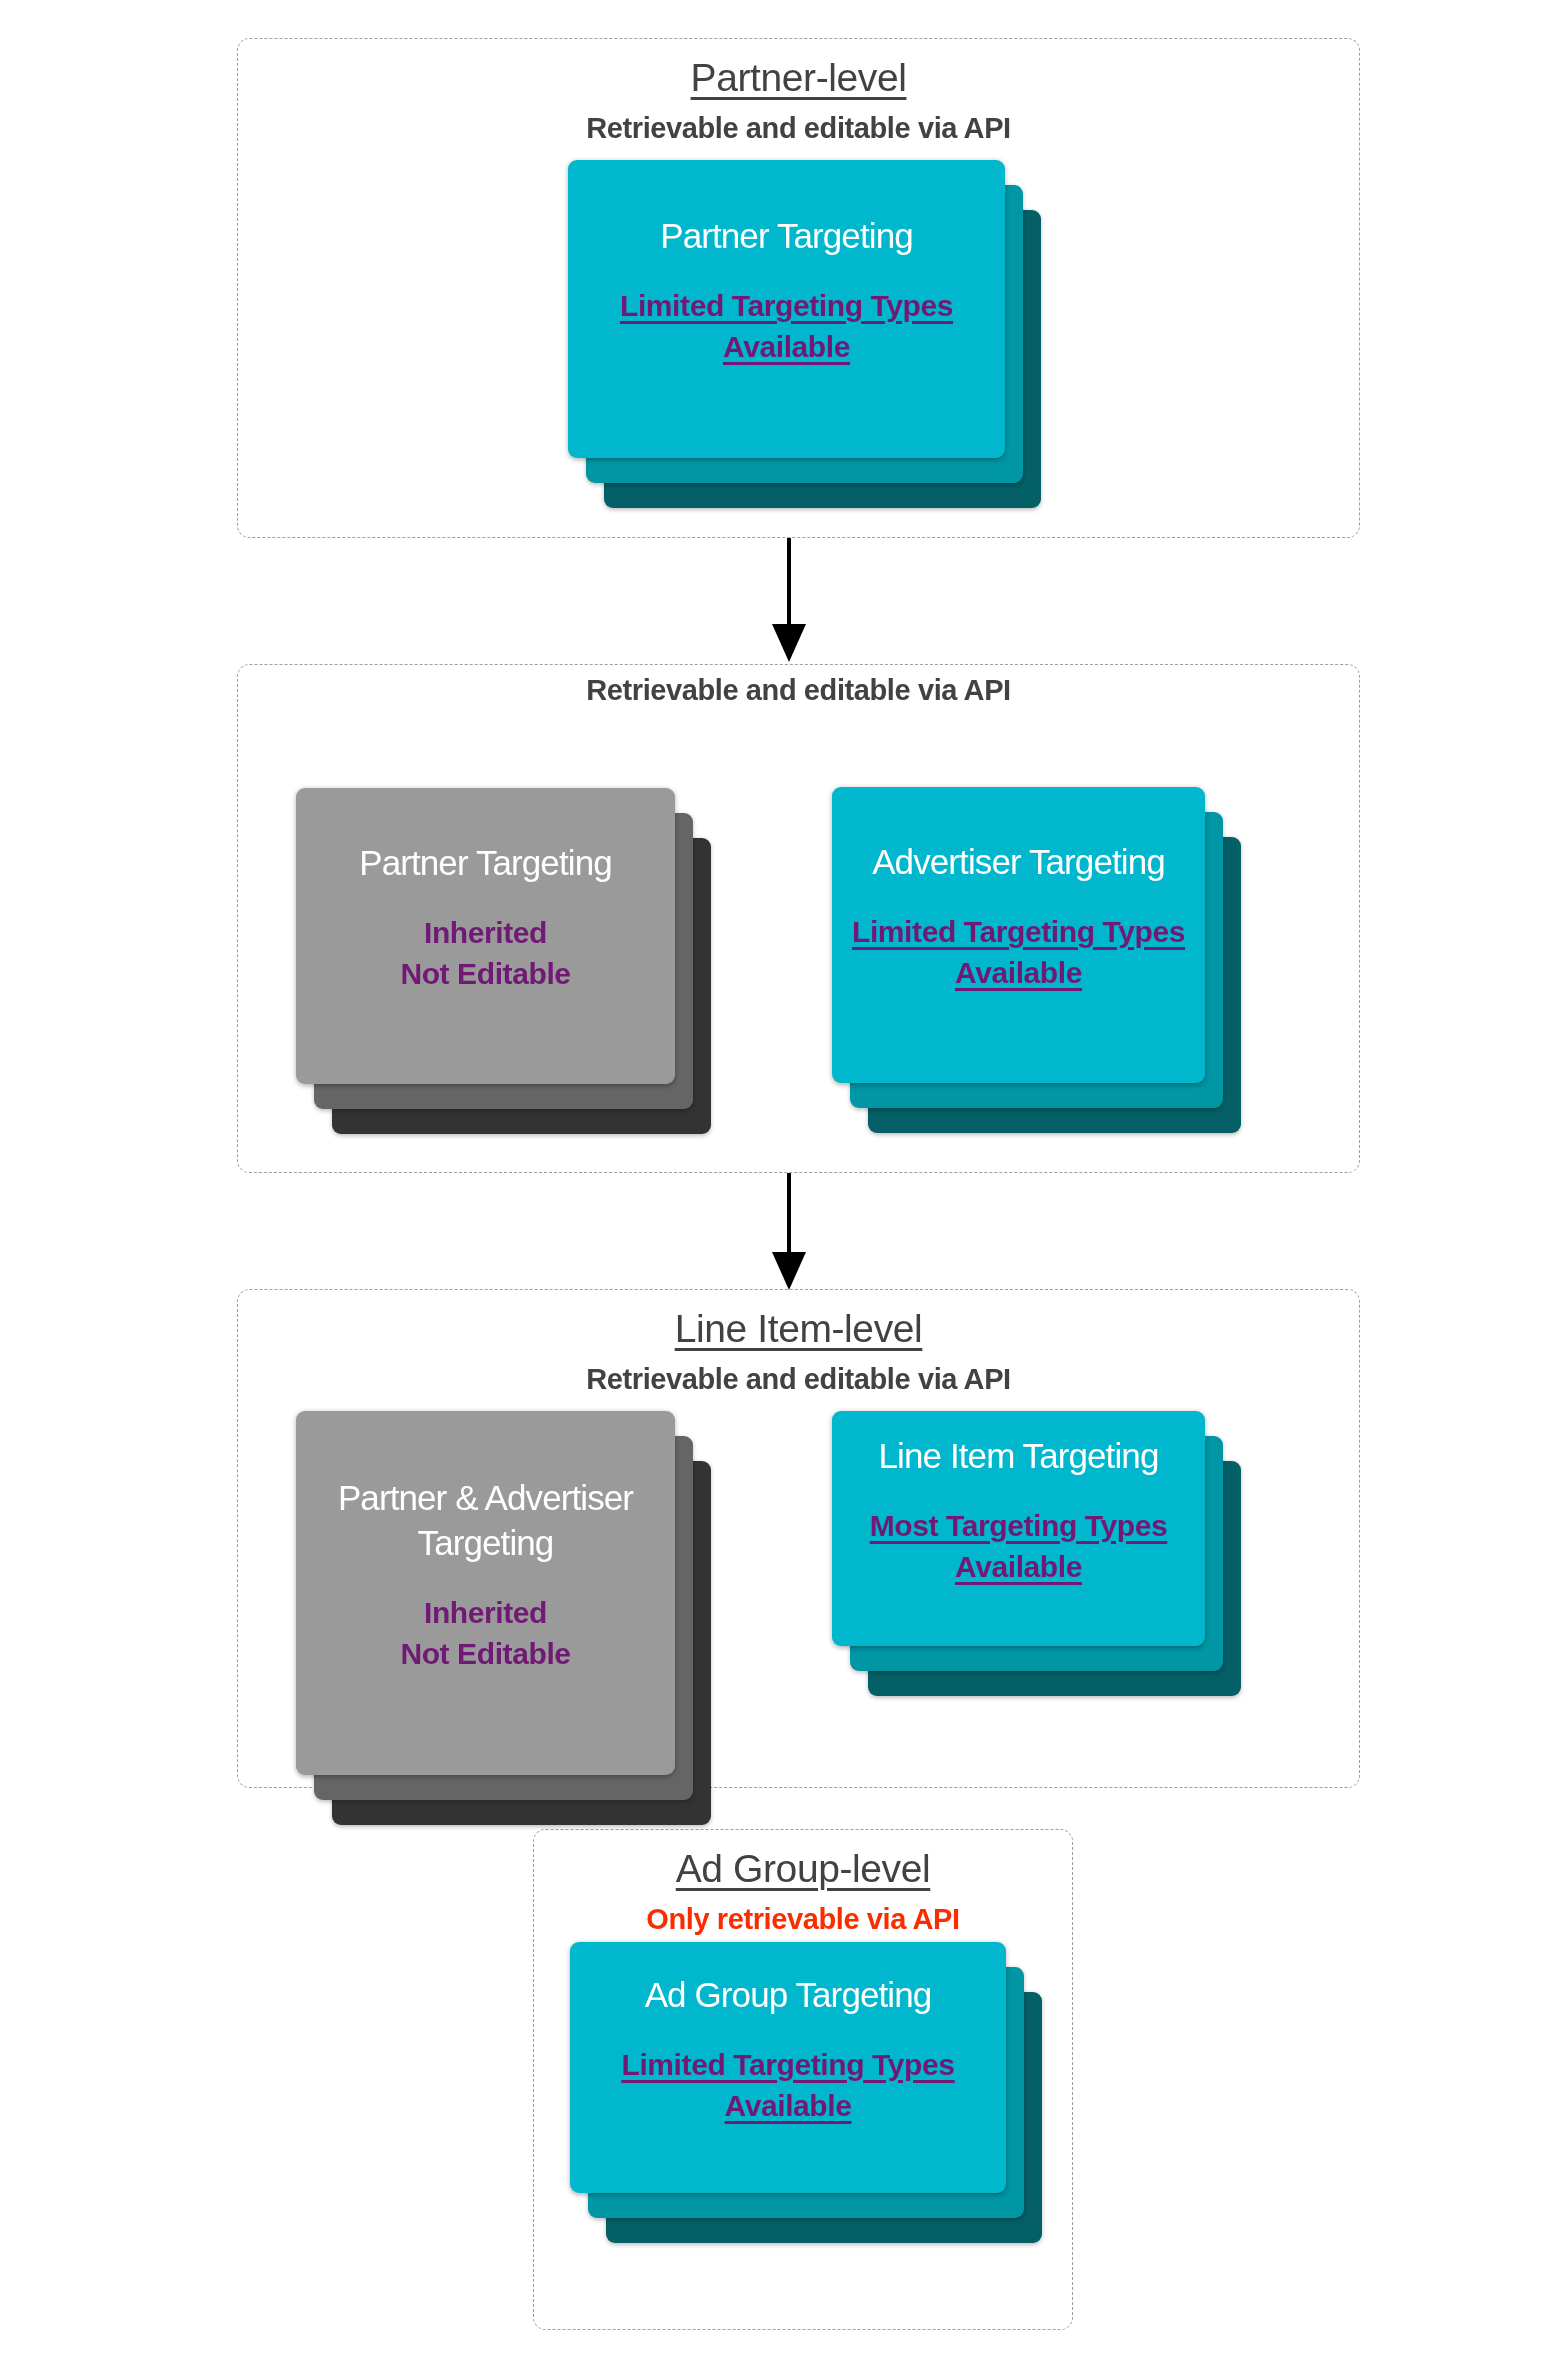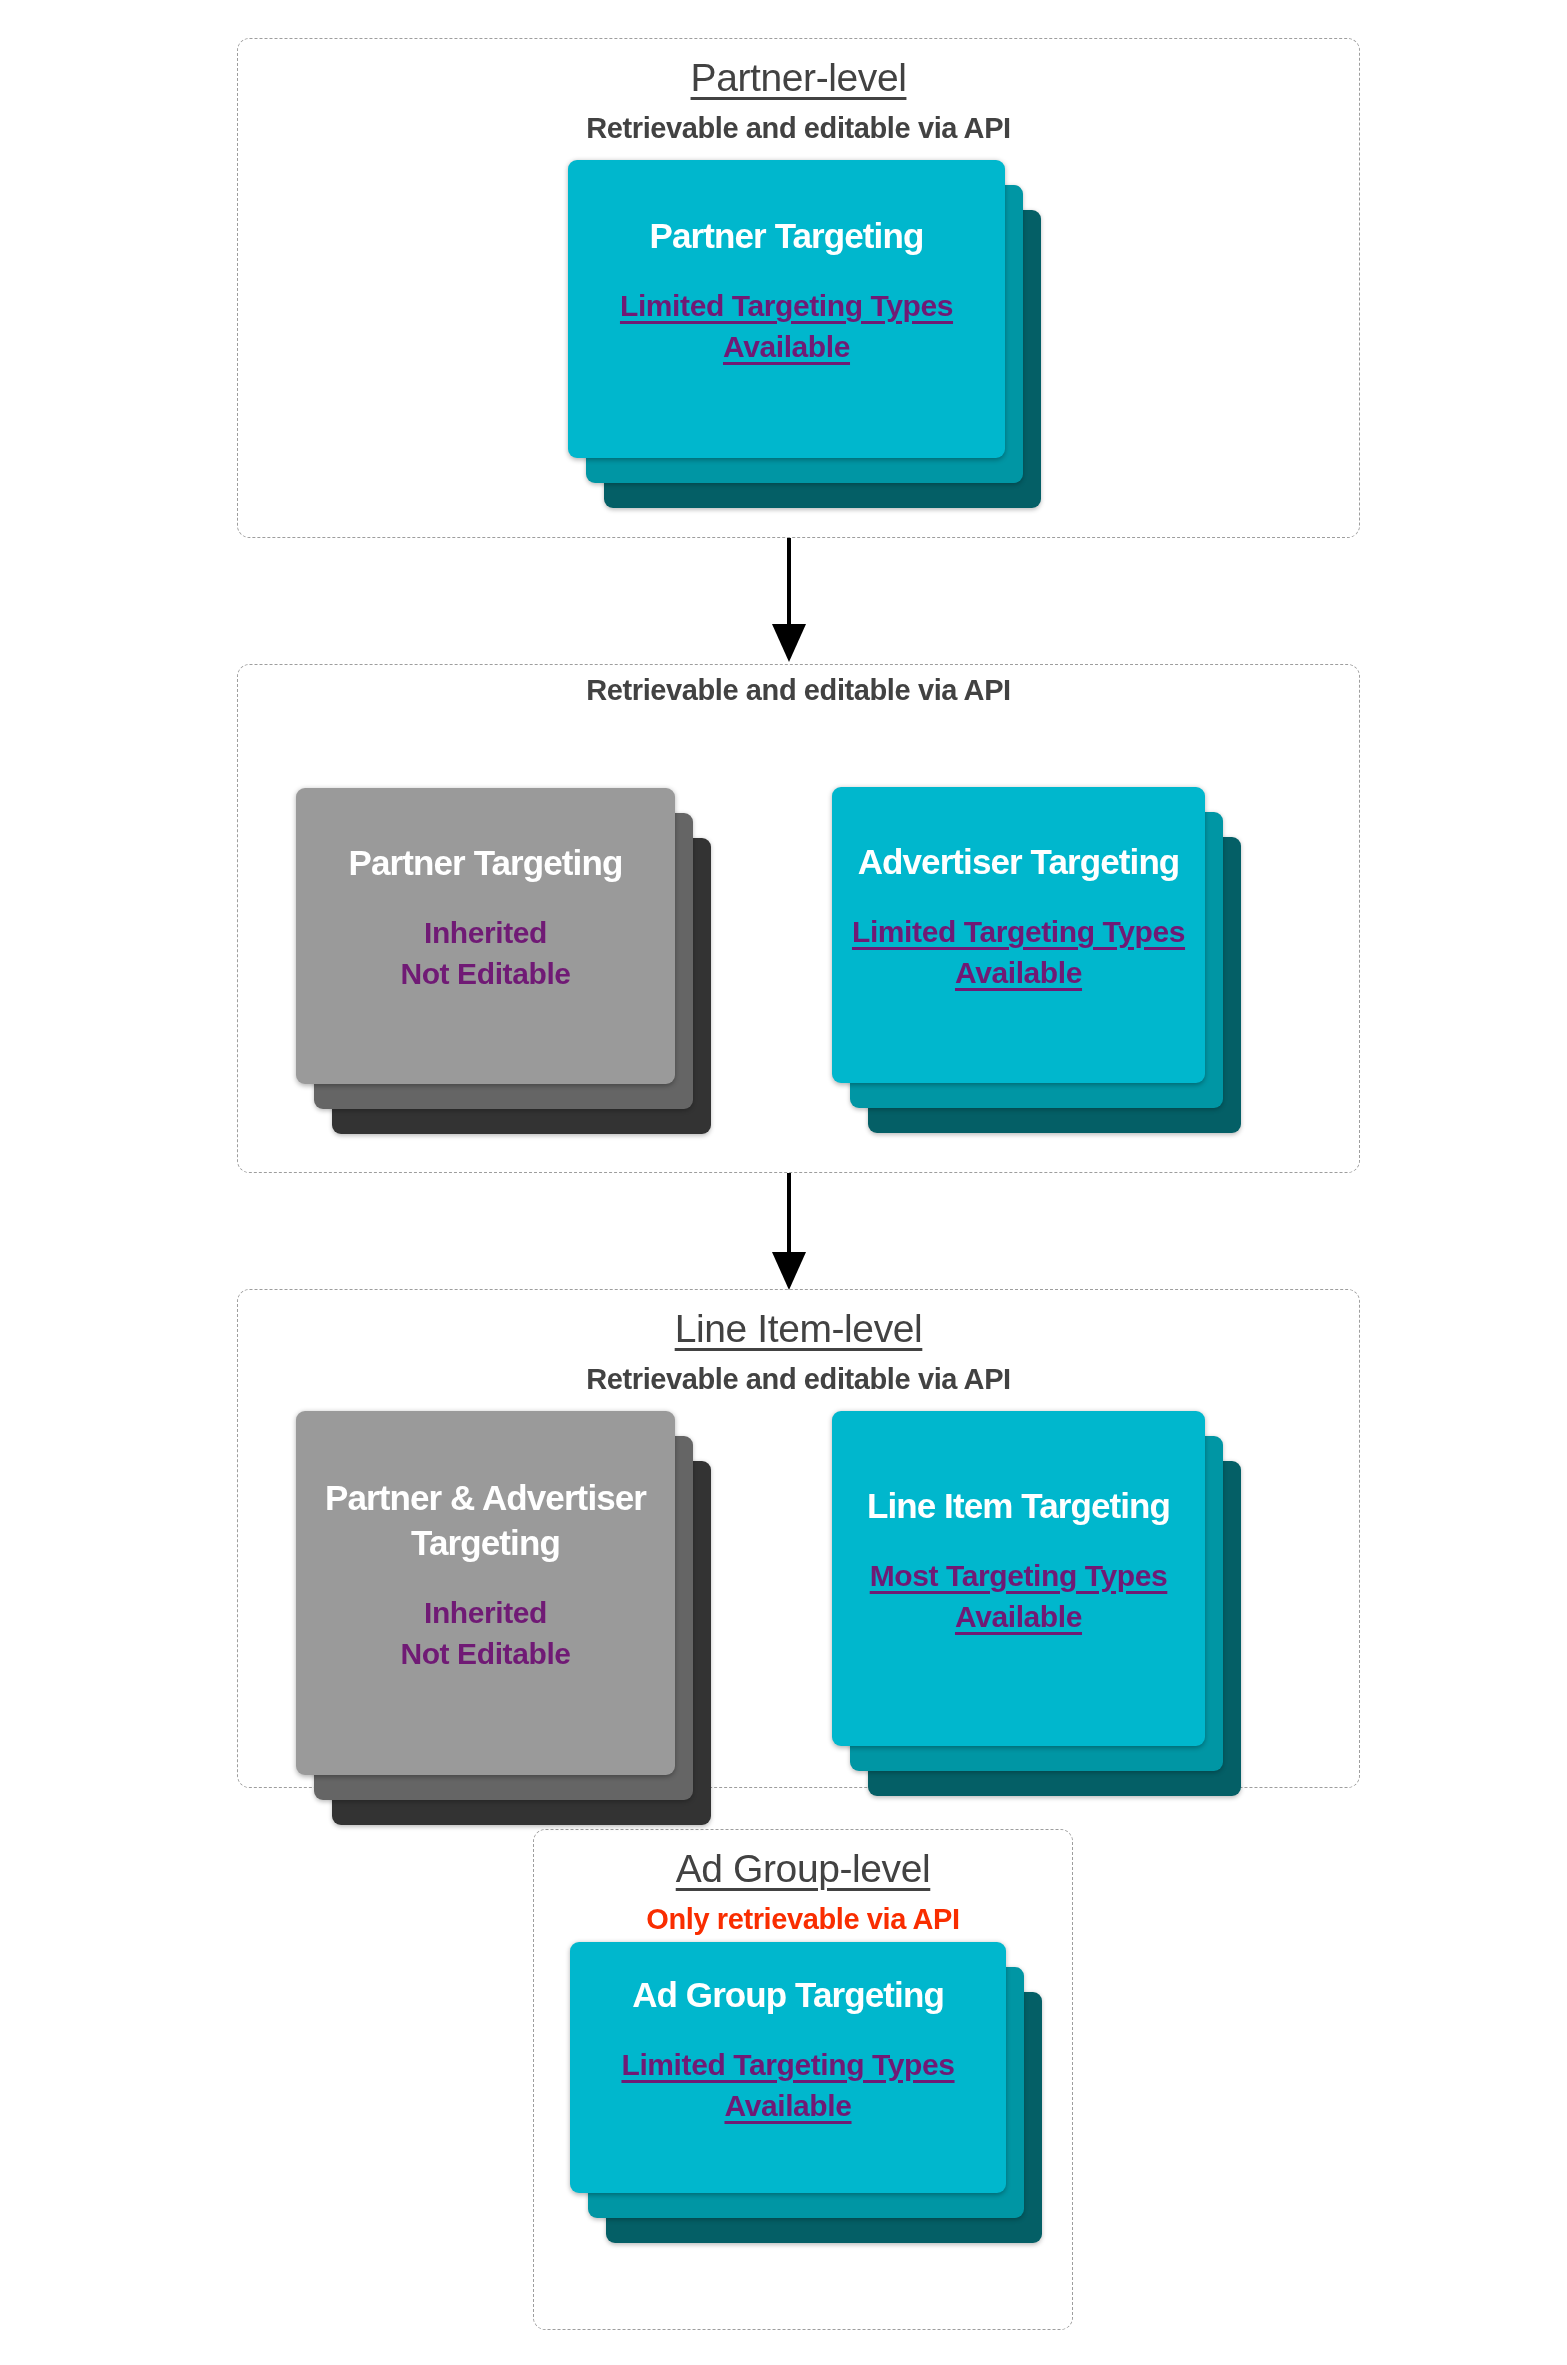--- a/index.html
+++ b/index.html
@@ -32,21 +32,21 @@
   .card{
     position:absolute;left:0;top:0;width:100%;height:100%;border-radius:9px;z-index:3;
     display:flex;flex-direction:column;justify-content:center;align-items:center;
     padding-bottom:38px;box-sizing:border-box;
     box-shadow:0 1.8px 5.4px rgba(0,0,0,0.30);
   }
   .card.teal{background:#00b7cd;}
   .card.gray{background:#9a9a9a;}
   .card-title{margin-bottom:27px;}
   .title-line{
-    font-size:35px;line-height:45px;font-weight:700;color:#ffffff;letter-spacing:-0.9px;
+    font-size:35px;line-height:45px;font-weight:400;color:#ffffff;letter-spacing:-0.9px;
     white-space:nowrap;
   }
   .body-line{
     font-size:30px;line-height:41px;font-weight:700;color:#701a75;letter-spacing:-0.4px;
     white-space:nowrap;
   }
   .card.teal .body-line{
     text-decoration:underline;text-decoration-thickness:2.7px;text-underline-offset:5.4px;
   }
   .arrow{position:absolute;width:34px;z-index:5;}
@@ -130,21 +130,21 @@
         <div class="card-title">
           <div class="title-line">Partner &amp; Advertiser</div>
           <div class="title-line">Targeting</div>
         </div>
         <div class="card-body">
           <div class="body-line">Inherited</div>
           <div class="body-line">Not Editable</div>
         </div>
       </div>
     </div>
-    <div class="stack" style="left:594px;top:121px;width:373px;height:335px;">
+    <div class="stack" style="left:594px;top:121px;width:373px;height:235px;">
       <div class="layer back teal-back"></div>
       <div class="layer mid teal-mid"></div>
       <div class="card teal">
         <div class="card-title">
           <div class="title-line">Line Item Targeting</div>
         </div>
         <div class="card-body">
           <div class="body-line">Most Targeting Types</div>
           <div class="body-line">Available</div>
         </div>

